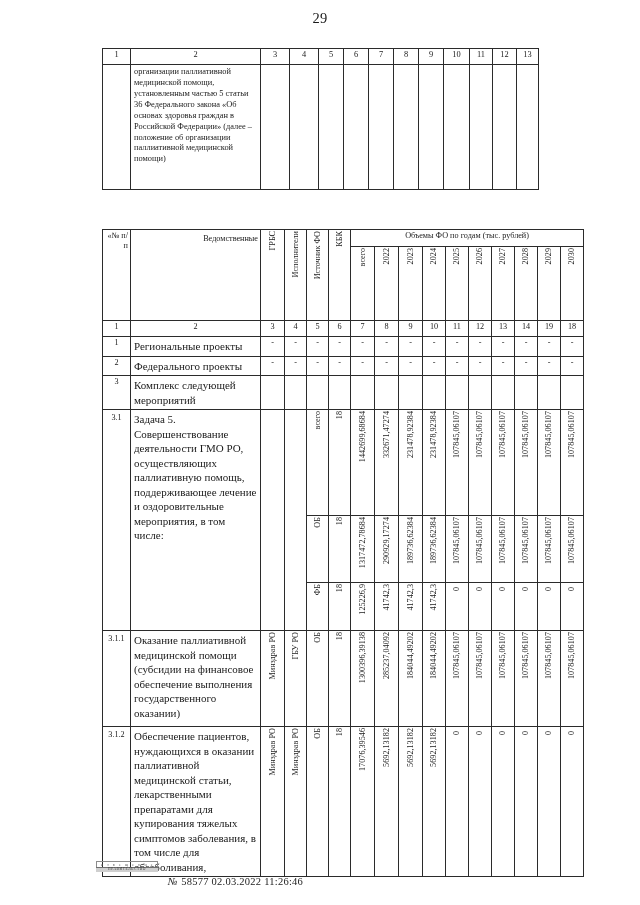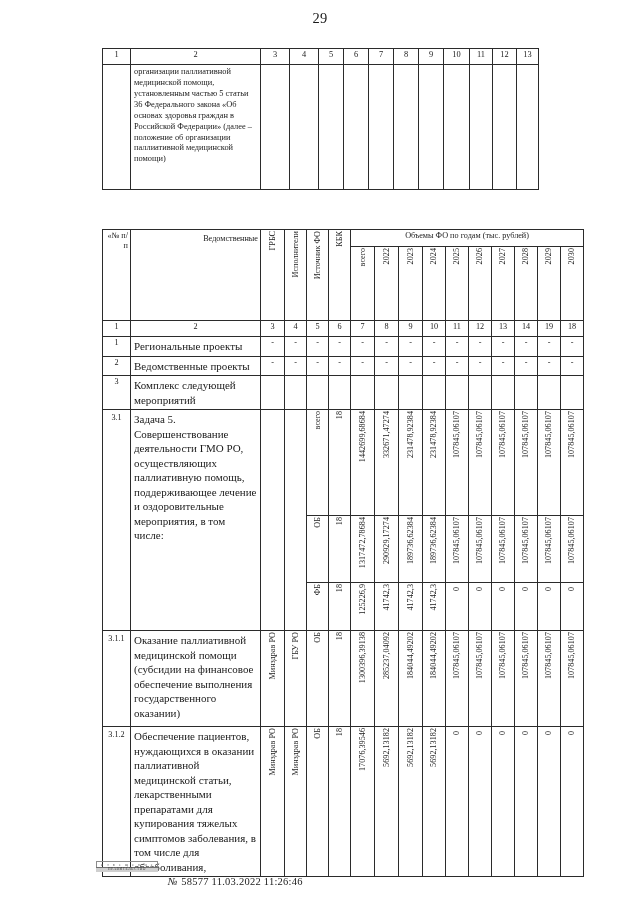--- a/index.html
+++ b/index.html
@@ -276,21 +276,21 @@
       <td class="ctr">-</td>
       <td class="ctr">-</td>
       <td class="ctr">-</td>
       <td class="ctr">-</td>
       <td class="ctr">-</td>
       <td class="ctr">-</td>
     </tr>
 
     <tr style="height:17px">
       <td class="ctr">2</td>
-      <td class="desc">Ведомственные проекты</td>
+      <td class="desc">Федерального проекты</td>
       <td class="ctr">-</td>
       <td class="ctr">-</td>
       <td class="ctr">-</td>
       <td class="ctr">-</td>
       <td class="ctr">-</td>
       <td class="ctr">-</td>
       <td class="ctr">-</td>
       <td class="ctr">-</td>
       <td class="ctr">-</td>
       <td class="ctr">-</td>
@@ -406,16 +406,16 @@
       <td class="vcell-mid"><span class="vert">0</span></td>
     </tr>
   </tbody>
     </table>
 
   <div class="stamp">
     <div class="s1">и з в е щ е н и е</div>
     <div class="s2">ПРАВИТЕЛЬСТВО</div>
   </div>
   <div class="footer-line">
-    <span class="nsign">№</span><span>58577  11.03.2022 11:26:46</span>
+    <span class="nsign">№</span><span>58577  02.03.2022 11:26:46</span>
   </div>
 
 </div>
 
 </body></html>

